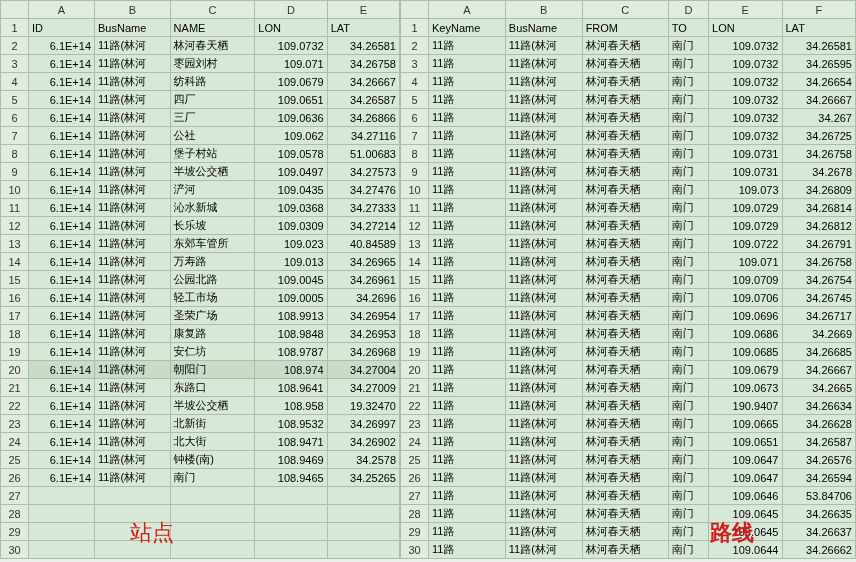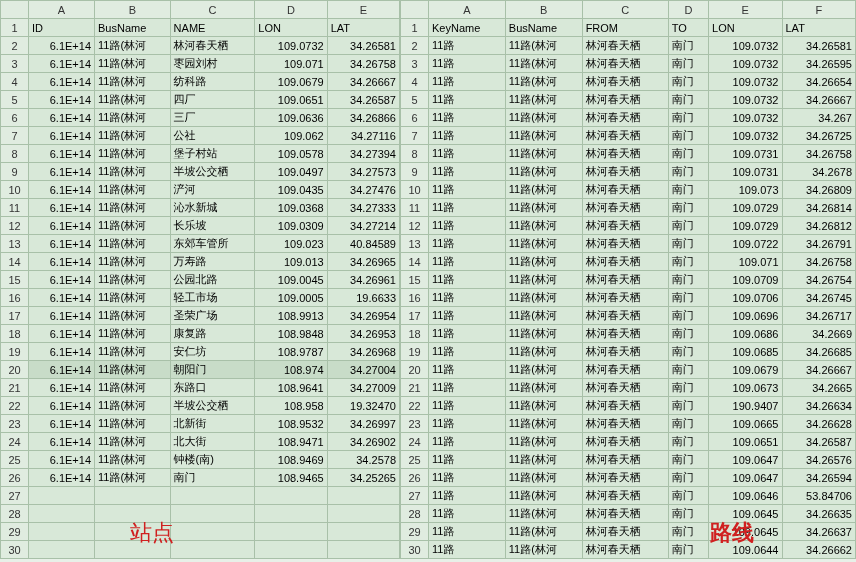--- a/index.html
+++ b/index.html
@@ -127,21 +127,21 @@
           <td>公社</td>
           <td class="num">109.062</td>
           <td class="num">34.27116</td>
         </tr>
         <tr>
           <td class="rowhdr">8</td>
           <td class="num">6.1E+14</td>
           <td>11路(林河</td>
           <td>堡子村站</td>
           <td class="num">109.0578</td>
-          <td class="num">34.27394</td>
+          <td class="num">51.00683</td>
         </tr>
         <tr>
           <td class="rowhdr">9</td>
           <td class="num">6.1E+14</td>
           <td>11路(林河</td>
           <td>半坡公交栖</td>
           <td class="num">109.0497</td>
           <td class="num">34.27573</td>
         </tr>
         <tr>
@@ -191,21 +191,21 @@
           <td>公园北路</td>
           <td class="num">109.0045</td>
           <td class="num">34.26961</td>
         </tr>
         <tr>
           <td class="rowhdr">16</td>
           <td class="num">6.1E+14</td>
           <td>11路(林河</td>
           <td>轻工市场</td>
           <td class="num">109.0005</td>
-          <td class="num">19.6633</td>
+          <td class="num">34.2696</td>
         </tr>
         <tr>
           <td class="rowhdr">17</td>
           <td class="num">6.1E+14</td>
           <td>11路(林河</td>
           <td>圣荣广场</td>
           <td class="num">108.9913</td>
           <td class="num">34.26954</td>
         </tr>
         <tr>

